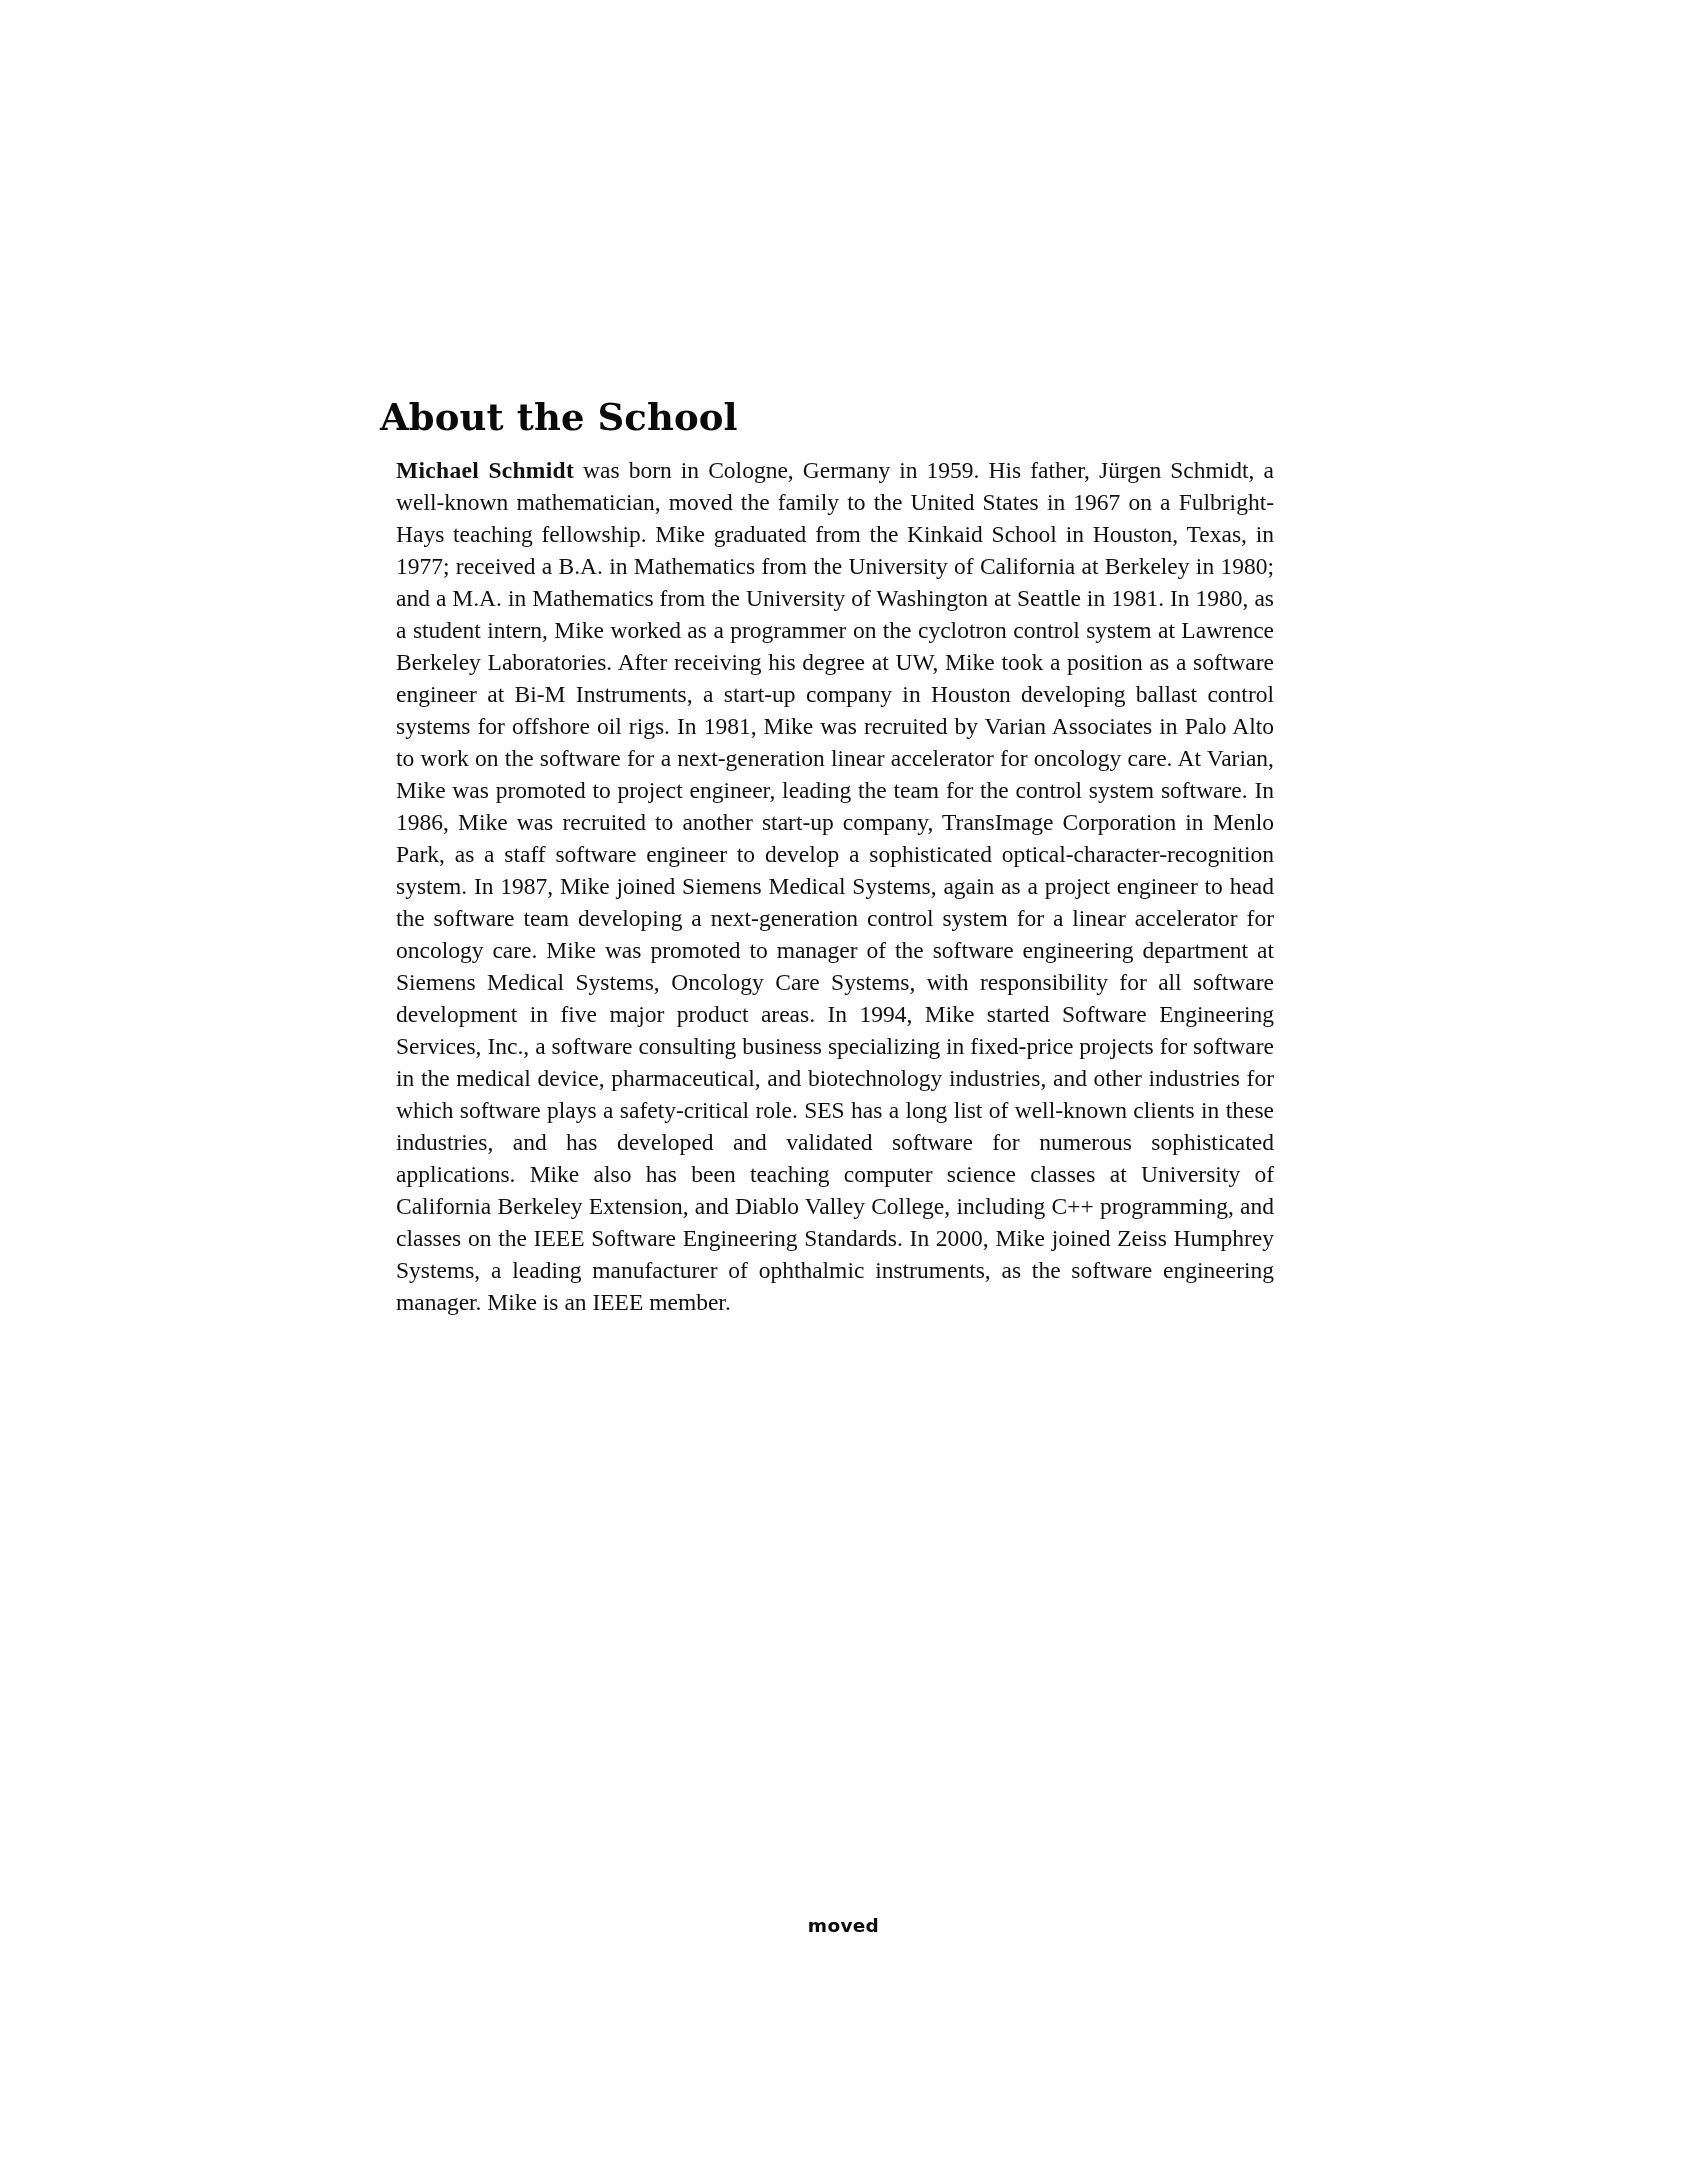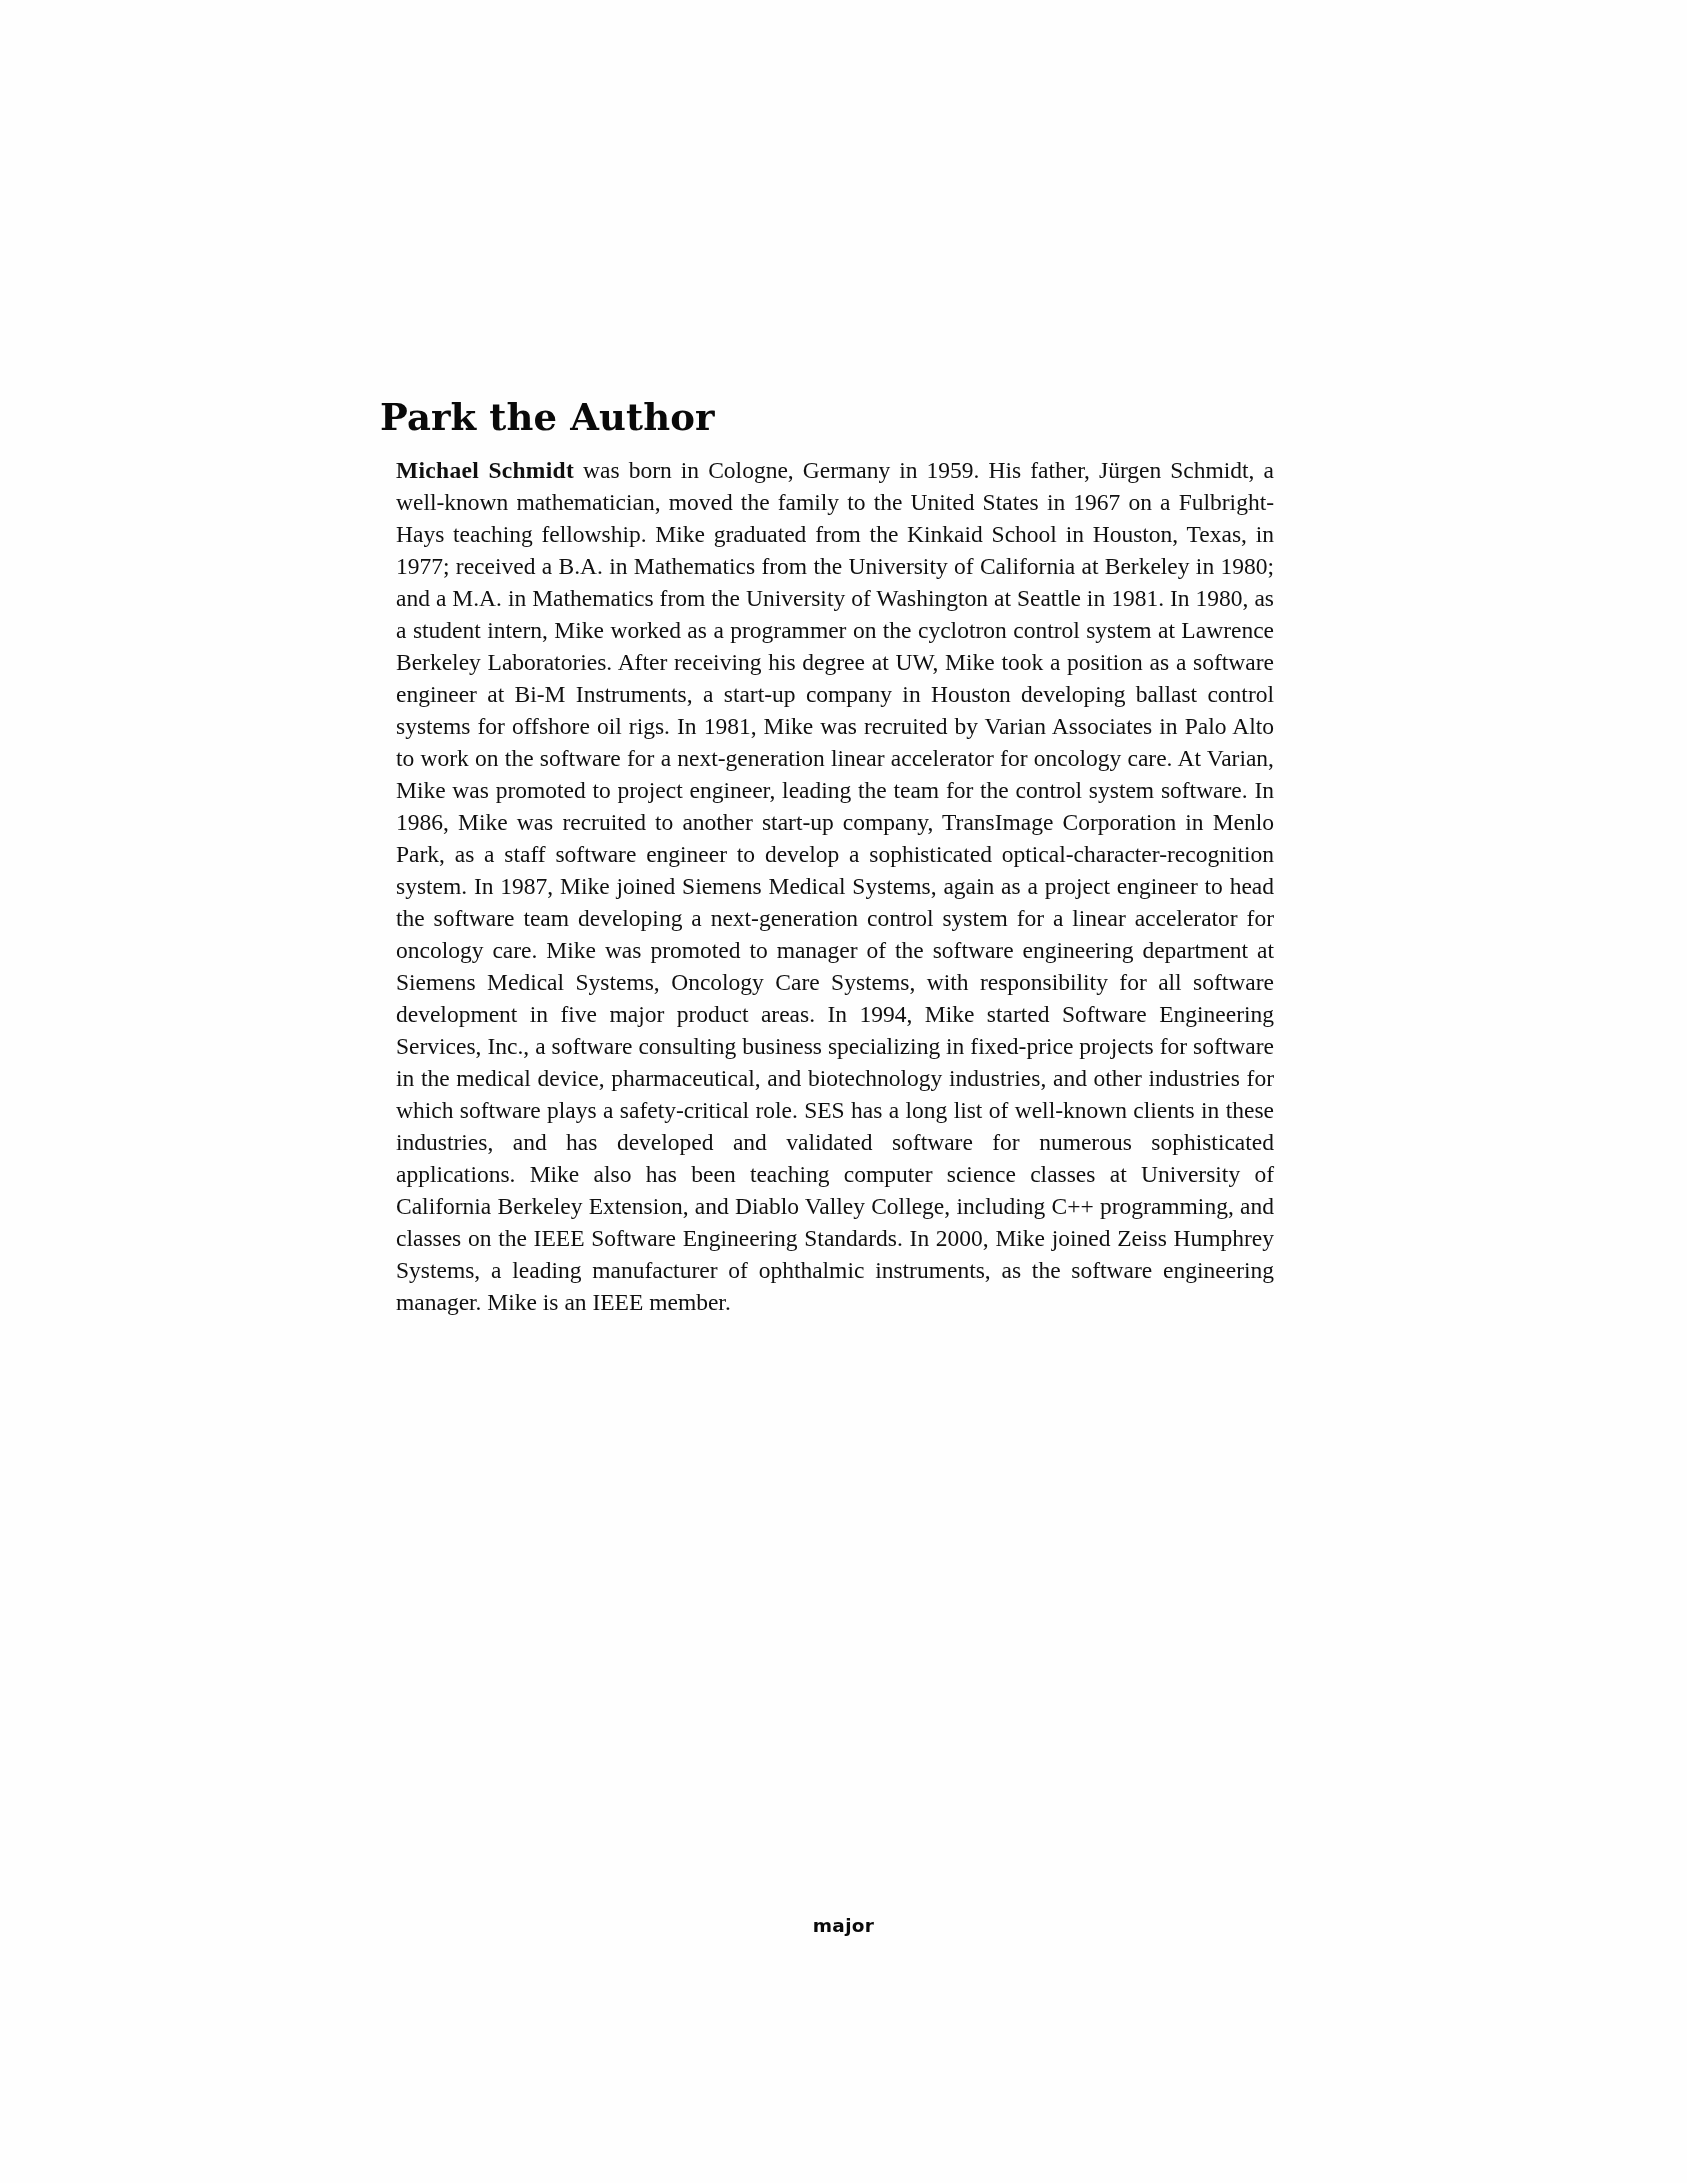--- a/index.html
+++ b/index.html
@@ -62,22 +62,22 @@
     color: #0a0a0a;
   }
 </style>
 </head>
 <body>
 
 <div class="page">
 
   <div class="content">
 
-    <h1 class="page-title">Park the Author</h1>
+    <h1 class="page-title">About the School</h1>
 
     <p class="body-text"><span class="lead-name">Michael Schmidt</span><span> was born in Cologne, Germany in 1959. His father, Jürgen Schmidt, a well-known mathematician, moved the family to the United States in 1967 on a Fulbright-Hays teaching fellowship. Mike graduated from the Kinkaid School in Houston, Texas, in 1977; received a B.A. in Mathematics from the University of California at Berkeley in 1980; and a M.A. in Mathematics from the University of Washington at Seattle in 1981. In 1980, as a student intern, Mike worked as a programmer on the cyclotron control system at Lawrence Berkeley Laboratories. After receiving his degree at UW, Mike took a position as a software engineer at Bi-M Instruments, a start-up company in Houston developing ballast control systems for offshore oil rigs. In 1981, Mike was recruited by Varian Associates in Palo Alto to work on the software for a next-generation linear accelerator for oncology care. At Varian, Mike was promoted to project engineer, leading the team for the control system software. In 1986, Mike was recruited to another start-up company, TransImage Corporation in Menlo Park, as a staff software engineer to develop a sophisticated optical-character-recognition system. In 1987, Mike joined Siemens Medical Systems, again as a project engineer to head the software team developing a next-generation control system for a linear accelerator for oncology care. Mike was promoted to manager of the software engineering department at Siemens Medical Systems, Oncology Care Systems, with responsibility for all software development in five major product areas. In 1994, Mike started Software Engineering Services, Inc., a software consulting business specializing in fixed-price projects for software in the medical device, pharmaceutical, and biotechnology industries, and other industries for which software plays a safety-critical role. SES has a long list of well-known clients in these industries, and has developed and validated software for numerous sophisticated applications. Mike also has been teaching computer science classes at University of California Berkeley Extension, and Diablo Valley College, including C++ programming, and classes on the IEEE Software Engineering Standards. In 2000, Mike joined Zeiss Humphrey Systems, a leading manufacturer of ophthalmic instruments, as the software engineering manager. Mike is an IEEE member.</span></p>
 
   </div>
 
-  <div class="folio">major</div>
+  <div class="folio">moved</div>
 
 </div>
 
 
 </body></html>

